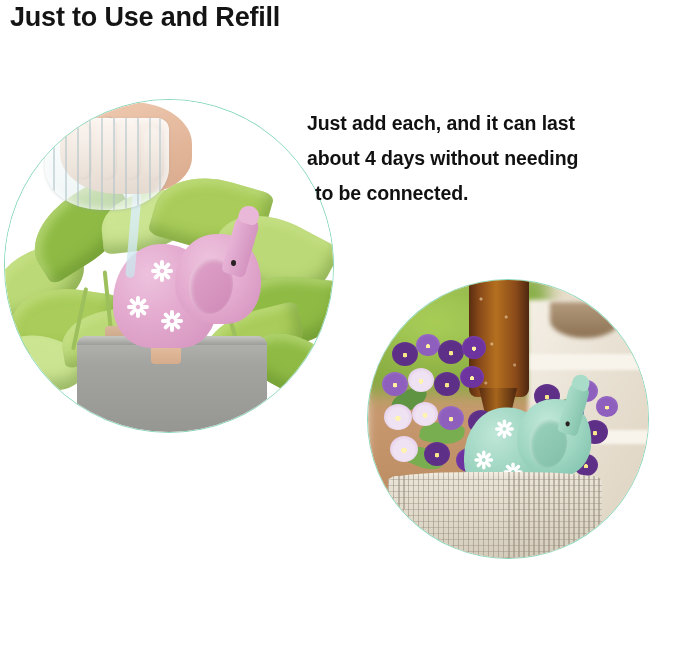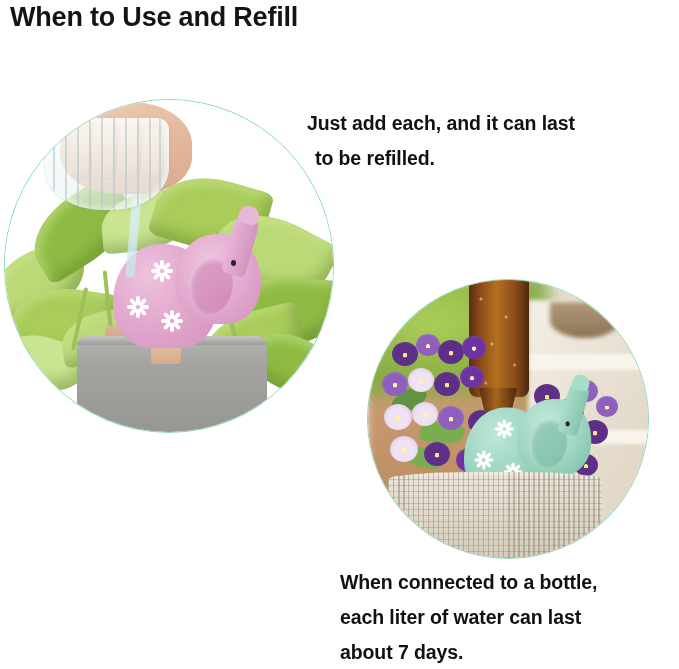--- a/index.html
+++ b/index.html
@@ -235,21 +235,21 @@
       repeating-linear-gradient(90deg,rgba(150,140,124,.5) 0 1.5px,rgba(255,255,255,0) 1.5px 5px),
       linear-gradient(180deg,#f2ece0,#ddd5c5);
     border-radius:50%/60%;
   }
 </style>
 </head>
 <body>
 
 <div id="page">
 
-  <div class="title">When to Use and Refill</div>
+  <div class="title">Just to Use and Refill</div>
 
   <div class="photo-circle" id="circle-left">
     <div class="scene" id="scene-left">
 
       <div class="leaf light" style="left:-14px;top:150px;width:96px;height:62px;transform:rotate(-18deg);"></div>
       <div class="leaf" style="left:6px;top:188px;width:104px;height:70px;transform:rotate(8deg);"></div>
       <div class="leaf dark" style="left:22px;top:96px;width:108px;height:66px;transform:rotate(-32deg);"></div>
       <div class="leaf vlight" style="left:96px;top:92px;width:92px;height:58px;transform:rotate(-6deg);"></div>
       <div class="leaf" style="left:150px;top:78px;width:112px;height:72px;transform:rotate(16deg);"></div>
       <div class="leaf light" style="left:210px;top:118px;width:116px;height:74px;transform:rotate(28deg);"></div>
@@ -325,21 +325,22 @@
           <div class="rib" style="left:92px"></div>
         <div class="rib" style="left:104px"></div>
           <div class="rib" style="left:114px"></div>
       </div>
 
     </div>
   </div>
 
   <div class="para" id="para-top">
     <div>Just add each, and it can last</div>
-    <div class="ln3">to be refilled.</div>
+    <div>about 4 days without needing</div>
+    <div class="ln3">to be connected.</div>
   </div>
 
   <div class="photo-circle" id="circle-right">
     <div class="scene" id="scene-right">
 
       <div class="bg-wood"></div>
       <div class="bg-blur-green"></div>
       <div class="bg-fence"></div>
       <div class="bg-bowl"></div>
       <div class="bg-fence-rail" style="left:162px;top:74px;width:130px;height:16px;"></div>
@@ -421,19 +422,14 @@
             <i style="transform:rotate(315deg)"></i>
         </div>
       </div>
 
       <div class="basket-rim"></div>
       <div class="basket"></div>
 
     </div>
   </div>
 
-  <div class="para" id="para-bottom">
-    <div>When connected to a bottle,</div>
-    <div>each liter of water can last</div>
-    <div>about 7 days.</div>
-  </div>
 
 </div>
 
 </body></html>

